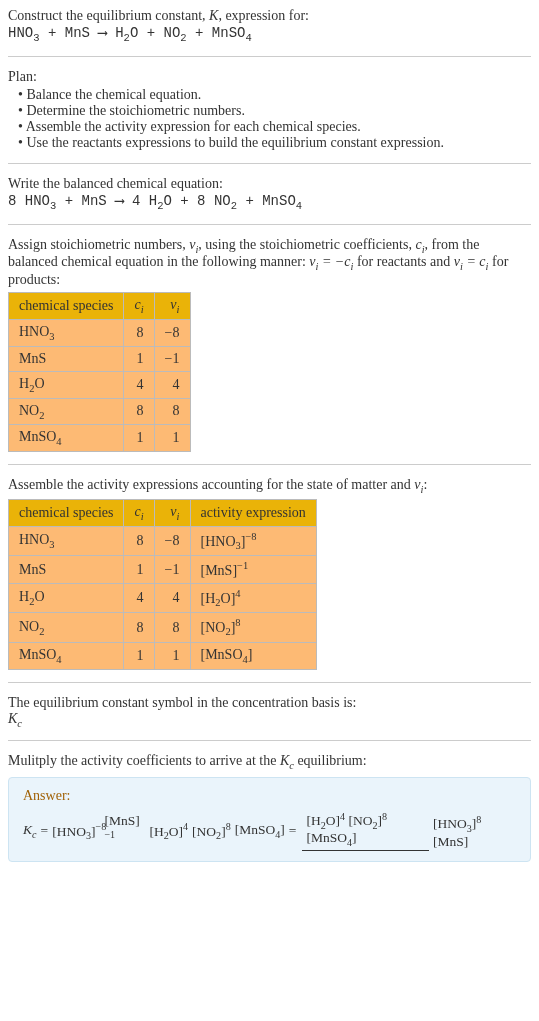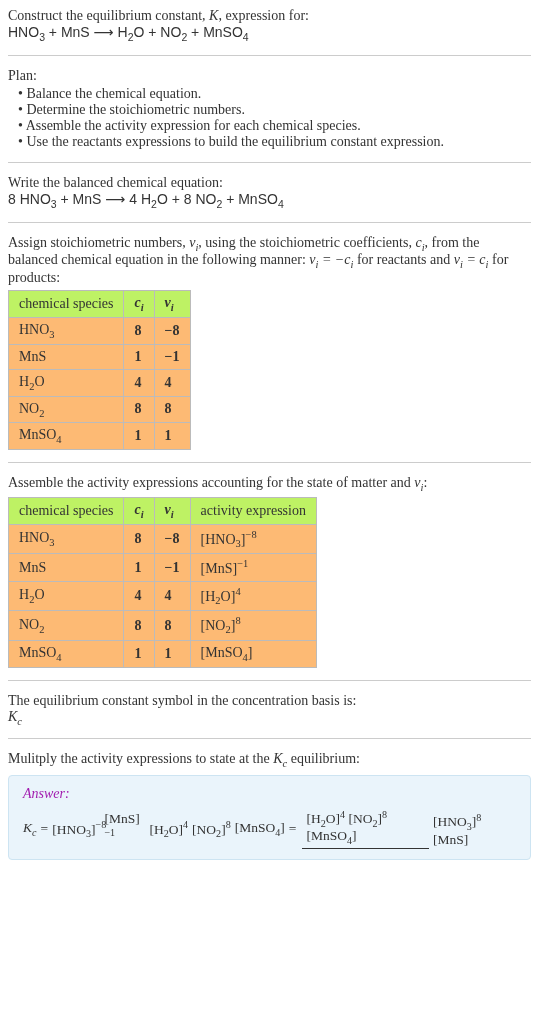--- a/index.html
+++ b/index.html
@@ -13,21 +13,21 @@
   }
   hr {
     border: none;
     border-top: 1px solid #ccc;
     margin: 12px 0;
   }
   .section {
     margin-bottom: 6px;
   }
   .eq {
-    font-family: Liberation Sans, sans-serif;
+    font-family: Liberation Mono, monospace;
   }
   sub {
     font-size: 0.75em;
     vertical-align: sub;
   }
   sup {
     font-size: 0.75em;
     vertical-align: super;
   }
   table {
@@ -35,37 +35,35 @@
     margin-top: 4px;
   }
   th, td {
     border: 1px solid #bbb;
     padding: 4px 10px;
     text-align: left;
     font-weight: normal;
     background: #fdba74;
   }
   th {
-    background: #bef264;
+    background: #eab308;
   }
   td.center, th.center {
-    text-align: left;
-    font-weight: bold;
+    text-align: right;
   }
   .answer-box {
     background: #eaf4fb;
     border: 1px solid #cde4f2;
     border-radius: 4px;
     padding: 10px 14px;
     margin-top: 6px;
   }
   .answer-label {
-    color: #a21caf;
+    color: #a16207;
     margin-bottom: 6px;
-    font-style: italic;
   }
   .kc-line {
     display: flex;
     align-items: center;
     flex-wrap: nowrap;
     gap: 4px;
     font-size: 13.5px;
   }
   .frac {
     display: inline-flex;
@@ -203,21 +201,21 @@
 </div>
 <hr>
 
 <div class="section">
   <span>The equilibrium constant symbol in the concentration basis is:</span><br>
   <span class="italic">K<sub>c</sub></span>
 </div>
 <hr>
 
 <div class="section">
-  <span>Mulitply the activity expressions to state at the </span><span class="italic">K<sub>c</sub></span><span> equilibrium:</span>
+  <span>Mulitply the activity coefficients to arrive at the </span><span class="italic">K<sub>c</sub></span><span> equilibrium:</span>
 </div>
 
 <div class="answer-box">
   <div class="answer-label">Answer:</div>
   <div class="kc-line">
     <span class="italic">K<sub>c</sub></span>
     <span> = </span>
     <span>[HNO<sub>3</sub>]<sup>−8</sup></span>
     <span>[MnS]<sup>−1</sup></span>
     <span>[H<sub>2</sub>O]<sup>4</sup></span>

